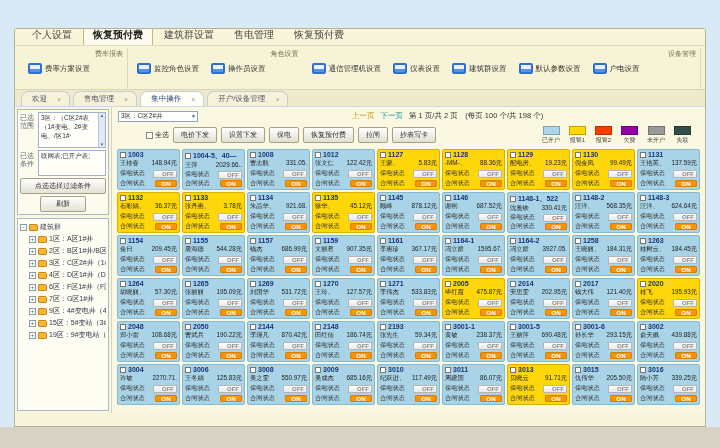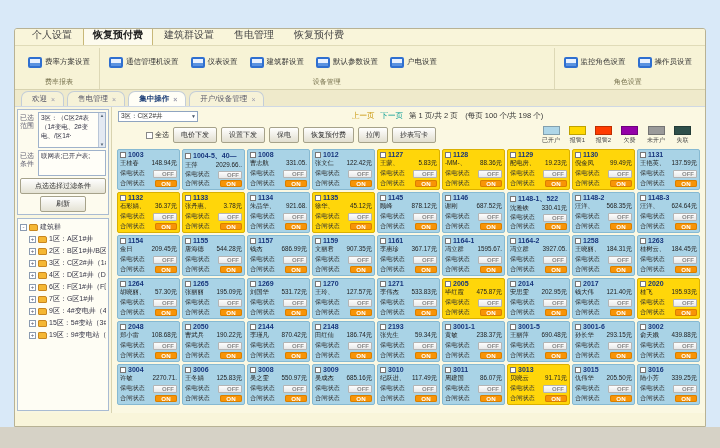--- a/index.html
+++ b/index.html
@@ -20,32 +20,32 @@
                  border-top:none; border-radius:0 0 8px 8px; padding:0 8px 1px 8px; background:#fdfaef; font-size:7px; color:#777; }
   .minimize { font-size:9px; color:#111; font-weight:bold; margin-left:6px; line-height:6px; }
 
   
   .menubar { height:17px; display:flex; align-items:flex-end; gap:2px; padding:0 8px; background:#f9f5da; border-bottom:1px solid #e0dbb8;}
   .menu-item { font-size:10px; color:#444; padding:2px 9px 3px 9px; cursor:default; }
   .menu-item.active { font-weight:bold; color:#222; background:#fdfbee; border:1px solid #c8b878; border-bottom:none; border-radius:2px 2px 0 0; }
 
   
   .ribbon { height:44px; display:flex; background:#f7f3d6; border-bottom:1px solid #d8d3b0; padding:2px 4px 0 4px; }
-  .rgroup { display:flex; flex-direction:column; border-right:1px solid #ddd8b6; padding:0 4px; }
+  .rgroup { display:flex; border-right:1px solid #ddd8b6; padding:0 4px; }
   .rbtns { flex:1; display:flex; align-items:center; gap:2px; }
   .rbtn { display:flex; align-items:center; gap:3px; padding:3px 5px; font-size:7.5px; color:#333; border-radius:2px; }
   .ricon { width:14px; height:11px; border:2px solid #2f6fd0; border-radius:2px; background:#e8f1ff;
            box-shadow:inset 0 -3px 0 #5a92e0; flex:none; }
   .rcap { font-size:7px; color:#77724e; text-align:center; padding:1px 0 2px 0; }
 
   
   .tabstrip { height:17px; display:flex; align-items:flex-end; gap:3px; padding:0 6px; background:#efeacb; border-bottom:1px solid #cfd8e4; }
-  .dtab { display:flex; align-items:center; gap:4px; font-size:7.5px; color:#556; background:#f6f2d8;
+  .dtab { display:flex; align-items:center; gap:10px; font-size:7.5px; color:#556; background:#f6f2d8;
           border:1px solid #c3cdd8; border-bottom:none; border-radius:7px 7px 0 0; padding:2px 8px 2px 10px; }
-  .dtab.active { background:#fffef6; font-weight:bold; color:#1c3e77; }
+  .dtab.active { background:#fffef6; font-weight:normal; color:#1c3e77; }
   .tab-x { font-size:7px; color:#99a; }
 
   
   .content { display:flex; height:306px; background:#fbf8e2; }
 
   
   .sidebar { width:97px; flex:none; border-right:1px solid #d8d3b0; background:#f9f6e0; display:flex; flex-direction:column; padding:2px; }
   .filter-panel { border:1px solid #a9bbd2; background:#fdfbee; padding:2px; }
   .f-row { display:flex; gap:2px; margin-bottom:2px; }
   .f-label { width:16px; font-size:7px; color:#667; line-height:8px; padding-top:2px; }
@@ -126,20 +126,36 @@
       <div class="rbtns">
 
           <span class="rbtn">
             <span class="ricon"></span>
             <span>费率方案设置</span>
           </span>
 
       </div>
       <div class="rcap">费率报表</div>
     </div>
+    <div class="rgroup" style="border-right:none;">
+      <div class="rbtns">
+
+          <span class="rbtn">
+            <span class="ricon"></span>
+            <span>监控角色设置</span>
+          </span>
+
+          <span class="rbtn">
+            <span class="ricon"></span>
+            <span>操作员设置</span>
+          </span>
+
+      </div>
+      <div class="rcap">角色设置</div>
+    </div>
     <div class="rgroup" style="flex:1;">
       <div class="rbtns">
 
           <span class="rbtn">
             <span class="ricon"></span>
             <span>通信管理机设置</span>
           </span>
 
           <span class="rbtn">
             <span class="ricon"></span>
@@ -156,36 +172,20 @@
             <span>默认参数设置</span>
           </span>
 
           <span class="rbtn">
             <span class="ricon"></span>
             <span>户电设置</span>
           </span>
 
       </div>
       <div class="rcap">设备管理</div>
-    </div>
-    <div class="rgroup" style="border-right:none;">
-      <div class="rbtns">
-
-          <span class="rbtn">
-            <span class="ricon"></span>
-            <span>监控角色设置</span>
-          </span>
-
-          <span class="rbtn">
-            <span class="ricon"></span>
-            <span>操作员设置</span>
-          </span>
-
-      </div>
-      <div class="rcap">角色设置</div>
     </div>
   </div>
 
   <div class="tabstrip">
 
       <span class="dtab">
         <span>欢迎</span>
         <span class="tab-x">×</span>
       </span>
 

